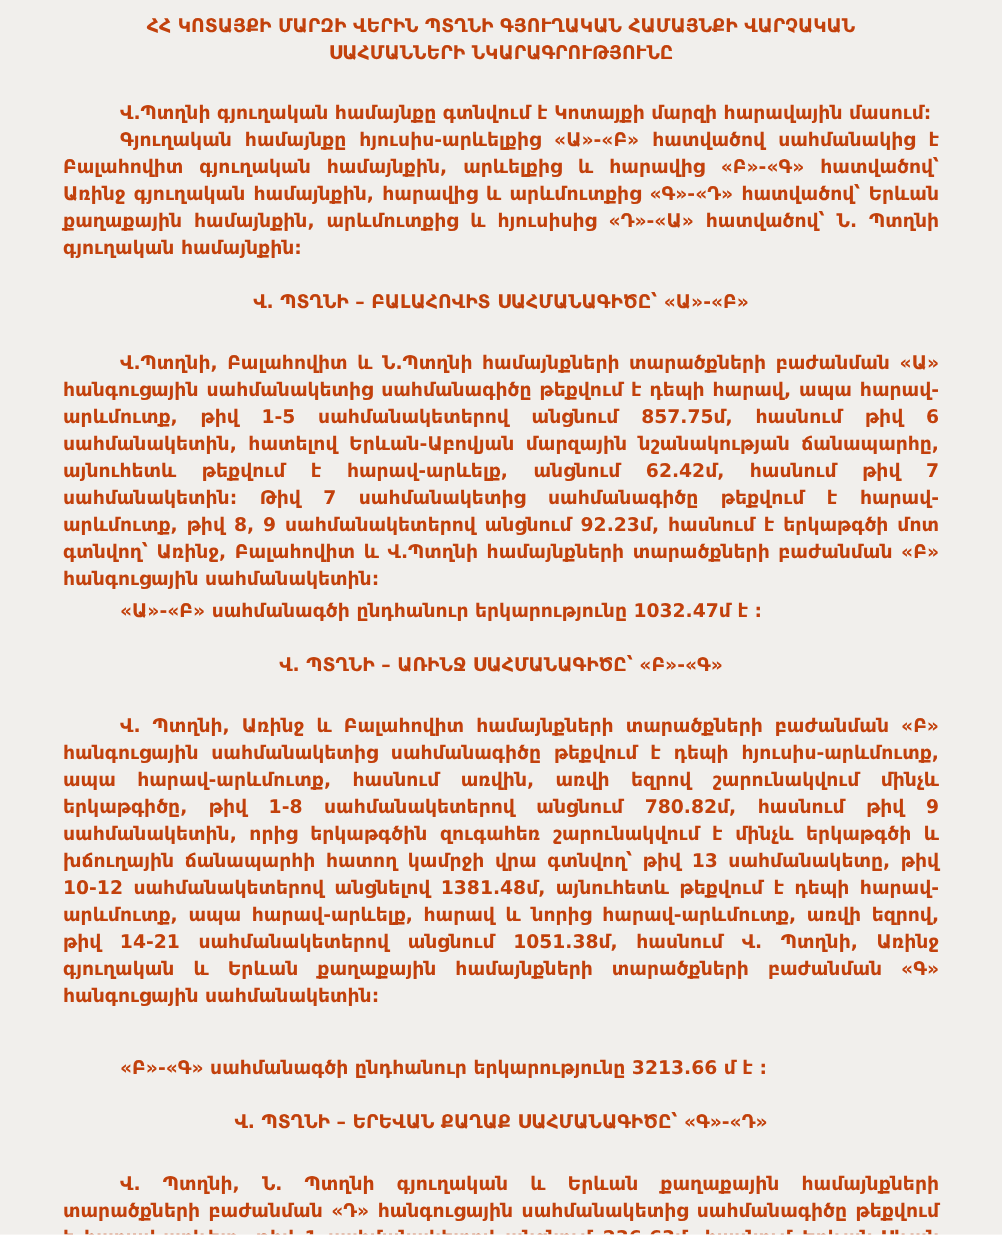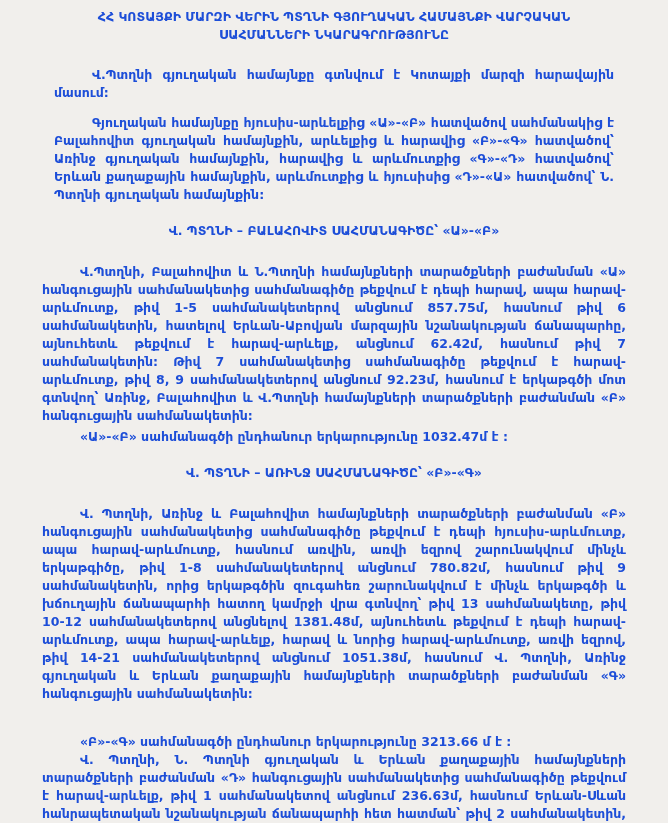--- a/index.html
+++ b/index.html
@@ -7,39 +7,39 @@
     padding: 0;
   }
   .page {
     position: relative;
     width: 668px;
     height: 823px;
     background: #f1efec;
     overflow: hidden;
     font-family: "DejaVu Sans", sans-serif;
     font-weight: bold;
-    color: #1d4ed8;
+    color: #c2410c;
     box-sizing: border-box;
     padding: 8px 42px 0 42px;
     font-size: 12.5px;
     line-height: 18px;
     letter-spacing: 0px;
   }
   .doc-title {
     text-align: center;
     margin: 0 0 22px 0;
     font-size: 12.5px;
     line-height: 18px;
   }
   p.body-par {
     margin: 0;
     text-align: justify;
     text-indent: 38px;
   }
-  p.no-gap { margin: 12px; }
+  p.no-gap { margin: 0; }
   h2.section-heading {
     text-align: center;
     font-size: 12.5px;
     line-height: 18px;
     font-weight: bold;
     margin: 18px 0 23px 0;
   }
   p.length-note {
     margin: 3px 0 0 0;
     text-align: left;
@@ -63,15 +63,16 @@
   <p class="body-par no-gap">Գյուղական համայնքը հյուսիս-արևելքից «Ա»-«Բ» հատվածով սահմանակից է Բալահովիտ գյուղական համայնքին, արևելքից և հարավից «Բ»-«Գ» հատվածով՝ Առինջ գյուղական համայնքին, հարավից և արևմուտքից «Գ»-«Դ» հատվածով՝ Երևան քաղաքային համայնքին, արևմուտքից և հյուսիսից «Դ»-«Ա» հատվածով՝ Ն. Պտղնի գյուղական համայնքին:</p>
 
   <h2 class="section-heading">Վ. ՊՏՂՆԻ – ԲԱԼԱՀՈՎԻՏ ՍԱՀՄԱՆԱԳԻԾԸ՝ «Ա»-«Բ»</h2>
   <p class="body-par">Վ.Պտղնի, Բալահովիտ և Ն.Պտղնի համայնքների տարածքների բաժանման «Ա» հանգուցային սահմանակետից սահմանագիծը թեքվում է դեպի հարավ, ապա հարավ-արևմուտք, թիվ 1-5 սահմանակետերով անցնում 857.75մ, հասնում թիվ 6 սահմանակետին, հատելով Երևան-Աբովյան մարզային նշանակության ճանապարհը, այնուհետև թեքվում է հարավ-արևելք, անցնում 62.42մ, հասնում թիվ 7 սահմանակետին: Թիվ 7 սահմանակետից սահմանագիծը թեքվում է հարավ-արևմուտք, թիվ 8, 9 սահմանակետերով անցնում 92.23մ, հասնում է երկաթգծի մոտ գտնվող՝ Առինջ, Բալահովիտ և Վ.Պտղնի համայնքների տարածքների բաժանման «Բ» հանգուցային սահմանակետին:</p>
   <p class="length-note">«Ա»-«Բ» սահմանագծի ընդհանուր երկարությունը 1032.47մ է :</p>
 
   <h2 class="section-heading">Վ. ՊՏՂՆԻ – ԱՌԻՆՋ ՍԱՀՄԱՆԱԳԻԾԸ՝ «Բ»-«Գ»</h2>
   <p class="body-par">Վ. Պտղնի, Առինջ և Բալահովիտ համայնքների տարածքների բաժանման «Բ» հանգուցային սահմանակետից սահմանագիծը թեքվում է դեպի հյուսիս-արևմուտք, ապա հարավ-արևմուտք, հասնում առվին, առվի եզրով շարունակվում մինչև երկաթգիծը, թիվ 1-8 սահմանակետերով անցնում 780.82մ, հասնում թիվ 9 սահմանակետին, որից երկաթգծին զուգահեռ շարունակվում է մինչև երկաթգծի և խճուղային ճանապարհի հատող կամրջի վրա գտնվող՝ թիվ 13 սահմանակետը, թիվ 10-12 սահմանակետերով անցնելով 1381.48մ, այնուհետև թեքվում է դեպի հարավ-արևմուտք, ապա հարավ-արևելք, հարավ և նորից հարավ-արևմուտք, առվի եզրով, թիվ 14-21 սահմանակետերով անցնում 1051.38մ, հասնում Վ. Պտղնի, Առինջ գյուղական և Երևան քաղաքային համայնքների տարածքների բաժանման «Գ» հանգուցային սահմանակետին:</p>
   <p class="length-note gap-above">«Բ»-«Գ» սահմանագծի ընդհանուր երկարությունը 3213.66 մ է :</p>
 
+  <h2 class="section-heading">Վ. ՊՏՂՆԻ – ԵՐԵՎԱՆ ՔԱՂԱՔ ՍԱՀՄԱՆԱԳԻԾԸ՝ «Գ»-«Դ»</h2>
   <p class="body-par">Վ. Պտղնի, Ն. Պտղնի գյուղական և Երևան քաղաքային համայնքների տարածքների բաժանման «Դ» հանգուցային սահմանակետից սահմանագիծը թեքվում է հարավ-արևելք, թիվ 1 սահմանակետով անցնում 236.63մ, հասնում Երևան-Սևան հանրապետական նշանակության ճանապարհի հետ հատման՝ թիվ 2 սահմանակետին, ճանապարհով թեքվում է հյուսիս-արևելք, թիվ 3 սահմանակետով անցնում 956.53մ, հասնում թիվ 4 սահմանակետին, թեքվում է հարավ, ապա հարավ-արևելք, թիվ 5 սահմանակետով անցնում 69.36մ, հատելով Երևան-Սևան ավտոճանապարհից, հասնում թիվ 6 սահմանակետին: Թիվ 6 սահմանակետից սահմանագիծը թեքվում է հարավ-արևմուտք, թիվ 7, 8 սահմանակետերով անցնելով 275.42մ, հասնում թիվ 9 սահմանակետին: Թիվ 9 սահմանակետից սահմանագիծը թեքվում է  հարավ-</p>
 
 </div>
 
 </body></html>

